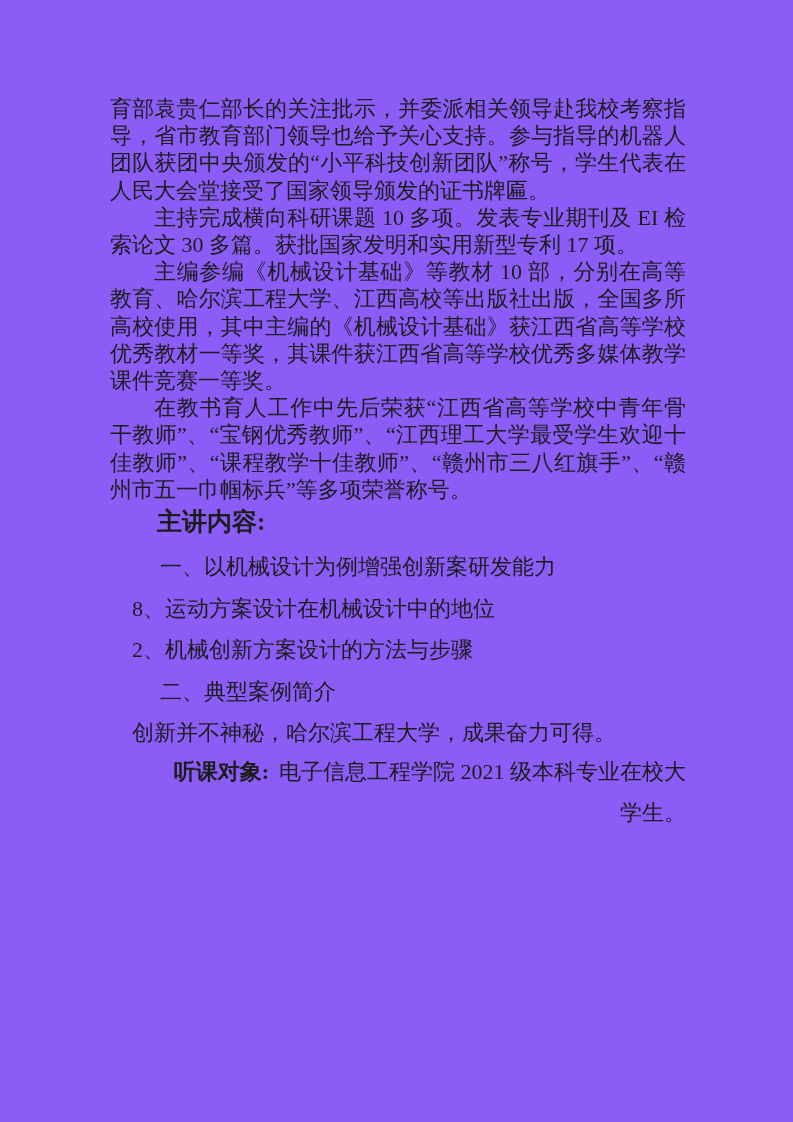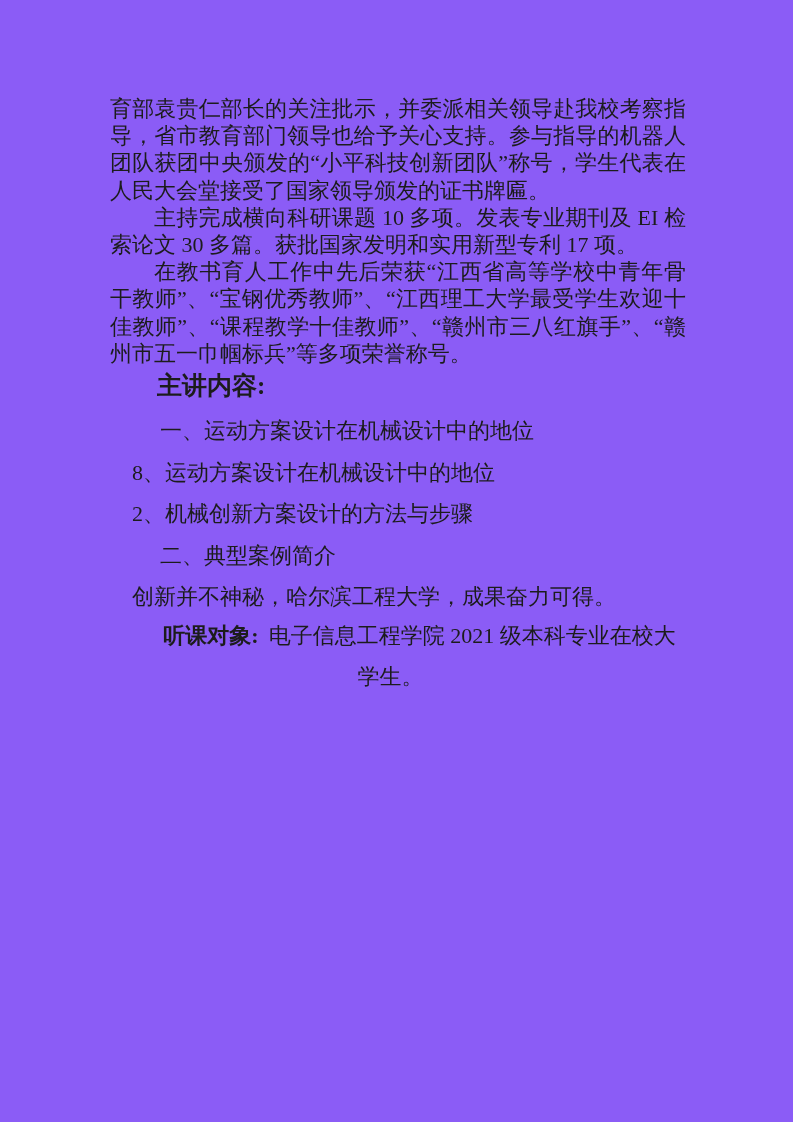--- a/index.html
+++ b/index.html
@@ -43,43 +43,44 @@
     text-align: left;
   }
   .outline-line.first-outline { margin-top: 17px; }
   .outline-section { padding-left: 50px; }
   .outline-item { padding-left: 22px; }
   .audience-para {
     margin: 4.5px 0 0 -15px;
     font-size: 22px;
     line-height: 41.5px;
     text-indent: 58px;
-    text-align: center;
+    text-align: right;
   }
   .audience-label {
     font-weight: bold;
     margin-right: 10px;
   }
 </style>
 </head>
 <body>
 
 <div class="page">
   <div class="content">
 
     <p class="body-para no-indent">育部袁贵仁部长的关注批示，并委派相关领导赴我校考察指导，省市教育部门领导也给予关心支持。参与指导的机器人团队获团中央颁发的“小平科技创新团队”称号，学生代表在人民大会堂接受了国家领导颁发的证书牌匾。</p>
 
     <p class="body-para">主持完成横向科研课题 10 多项。发表专业期刊及 EI 检索论文 30 多篇。获批国家发明和实用新型专利 17 项。</p>
 
+    <p class="body-para">主编参编《机械设计基础》等教材 10 部，分别在高等教育、哈尔滨工程大学、江西高校等出版社出版，全国多所高校使用，其中主编的《机械设计基础》获江西省高等学校优秀教材一等奖，其课件获江西省高等学校优秀多媒体教学课件竞赛一等奖。</p>
 
     <p class="body-para">在教书育人工作中先后荣获“江西省高等学校中青年骨干教师”、“宝钢优秀教师”、“江西理工大学最受学生欢迎十佳教师”、“课程教学十佳教师”、“赣州市三八红旗手”、“赣州市五一巾帼标兵”等多项荣誉称号。</p>
 
     <p class="lecture-heading">主讲内容:</p>
 
-    <p class="outline-line outline-section first-outline">一、运动方案设计在机械设计中的地位</p>
+    <p class="outline-line outline-section first-outline">一、以机械设计为例增强创新案研发能力</p>
 
     <p class="outline-line outline-item">8、运动方案设计在机械设计中的地位</p>
 
     <p class="outline-line outline-item">2、机械创新方案设计的方法与步骤</p>
 
 
     <p class="outline-line outline-section">二、典型案例简介</p>
 
     <p class="outline-line outline-item">创新并不神秘，哈尔滨工程大学，成果奋力可得。</p>
 

